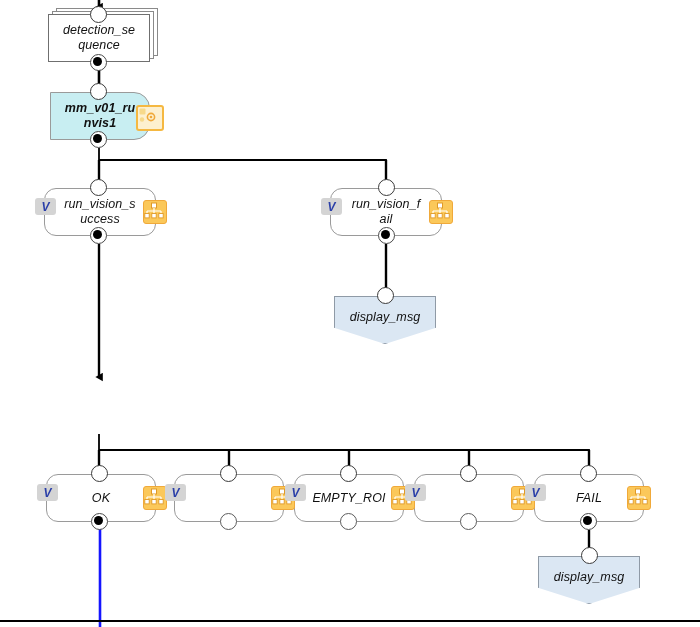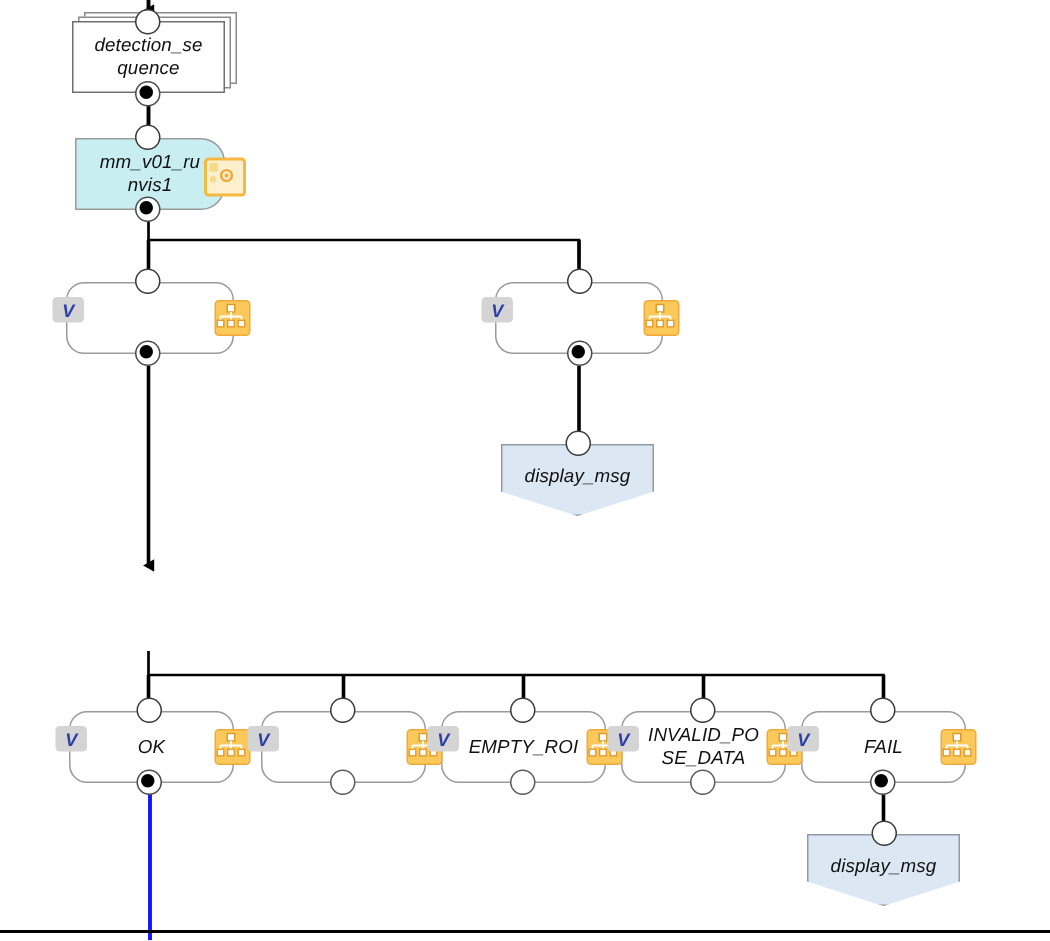--- a/index.html
+++ b/index.html
@@ -208,56 +208,60 @@
     <div class="layer l2" style="width:102px; height:48px;"></div>
     <div class="layer l1" style="width:102px; height:48px;"></div>
     <div class="stack-text" style="width:102px; height:48px;">
       <span class="node-label">detection_se
 quence</span>
     </div>
     <div class="port port-in" style="left:42px; top:-2px;"></div>
     <div class="port port-out-filled" style="left:42px; top:46px;"></div>
   </div>
 
-  <div class="node cyan-node" style="left:50px; top:92px; width:100px; height:48px;">
+  <div class="node cyan-node" style="left:50px; top:92px; width:100px; height:48px;font-weight:bold;">
     <div class="body"></div>
     <span class="node-label">mm_v01_ru
 nvis1</span>
     <div class="port port-in" style="left:40px; top:-9px;"></div>
     <div class="port port-out-filled" style="left:40px; top:39px;"></div>
     <div class="gear-icon" style="left:86px; top:13px;">
       <svg width="20" height="18" viewBox="0 0 20 18">
         <rect x="1.5" y="1.5" width="6" height="6" rx="1" fill="#f7d98a"></rect>
         <circle cx="13" cy="10" r="3.6" fill="none" stroke="#f0a93a" stroke-width="1.6"></circle>
         <circle cx="13" cy="10" r="1.3" fill="#f0a93a"></circle>
         <circle cx="4" cy="12.5" r="2.2" fill="#f7d98a"></circle>
       </svg>
     </div>
   </div>
 
   <div class="node rounded-node" style="left:44px; top:188px; width:112px; height:48px;">
     <div class="body"></div>
+    <span class="node-label">run_vision_s
+uccess</span>
     <div class="port port-in" style="left:46px; top:-9px;"></div>
     <div class="port port-out-filled" style="left:46px; top:39px;"></div>
     <div class="v-badge" style="left:-9px; top:10px;">
       <span>V</span>
     </div>
     <div class="tree-icon" style="left:99px; top:12px;">
       <svg width="20" height="20" viewBox="0 0 20 20">
         <rect x="7.5" y="2" width="5" height="5" fill="#ffffff" stroke="#e09a28" stroke-width="1"></rect>
         <path d="M10,7 L10,10 M3,10 L17,10 M3,10 L3,12.5 M10,10 L10,12.5 M17,10 L17,12.5" stroke="#ffffff" stroke-width="1.2" fill="none"></path>
         <rect x="0.8" y="12.5" width="4.4" height="4.4" fill="#ffffff" stroke="#e09a28" stroke-width="0.9"></rect>
         <rect x="7.8" y="12.5" width="4.4" height="4.4" fill="#ffffff" stroke="#e09a28" stroke-width="0.9"></rect>
         <rect x="14.8" y="12.5" width="4.4" height="4.4" fill="#ffffff" stroke="#e09a28" stroke-width="0.9"></rect>
       </svg>
     </div>
   </div>
 
   <div class="node rounded-node" style="left:330px; top:188px; width:112px; height:48px;">
     <div class="body"></div>
+    <span class="node-label">run_vision_f
+ail</span>
     <div class="port port-in" style="left:48px; top:-9px;"></div>
     <div class="port port-out-filled" style="left:48px; top:39px;"></div>
     <div class="v-badge" style="left:-9px; top:10px;">
       <span>V</span>
     </div>
     <div class="tree-icon" style="left:99px; top:12px;">
       <svg width="20" height="20" viewBox="0 0 20 20">
         <rect x="7.5" y="2" width="5" height="5" fill="#ffffff" stroke="#e09a28" stroke-width="1"></rect>
         <path d="M10,7 L10,10 M3,10 L17,10 M3,10 L3,12.5 M10,10 L10,12.5 M17,10 L17,12.5" stroke="#ffffff" stroke-width="1.2" fill="none"></path>
         <rect x="0.8" y="12.5" width="4.4" height="4.4" fill="#ffffff" stroke="#e09a28" stroke-width="0.9"></rect>
@@ -325,22 +329,20 @@
         <path d="M10,7 L10,10 M3,10 L17,10 M3,10 L3,12.5 M10,10 L10,12.5 M17,10 L17,12.5" stroke="#ffffff" stroke-width="1.2" fill="none"></path>
         <rect x="0.8" y="12.5" width="4.4" height="4.4" fill="#ffffff" stroke="#e09a28" stroke-width="0.9"></rect>
         <rect x="7.8" y="12.5" width="4.4" height="4.4" fill="#ffffff" stroke="#e09a28" stroke-width="0.9"></rect>
         <rect x="14.8" y="12.5" width="4.4" height="4.4" fill="#ffffff" stroke="#e09a28" stroke-width="0.9"></rect>
       </svg>
     </div>
   </div>
 
   <div class="node rounded-node" style="left:414px; top:474px; width:110px; height:48px;">
     <div class="body"></div>
-    <span class="node-label">INVALID_PO
-SE_DATA</span>
     <div class="port port-in" style="left:46px; top:-9px;"></div>
     <div class="port port-out-open" style="left:46px; top:39px;"></div>
     <div class="v-badge" style="left:-9px; top:10px;">
       <span>V</span>
     </div>
     <div class="tree-icon" style="left:97px; top:12px;">
       <svg width="20" height="20" viewBox="0 0 20 20">
         <rect x="7.5" y="2" width="5" height="5" fill="#ffffff" stroke="#e09a28" stroke-width="1"></rect>
         <path d="M10,7 L10,10 M3,10 L17,10 M3,10 L3,12.5 M10,10 L10,12.5 M17,10 L17,12.5" stroke="#ffffff" stroke-width="1.2" fill="none"></path>
         <rect x="0.8" y="12.5" width="4.4" height="4.4" fill="#ffffff" stroke="#e09a28" stroke-width="0.9"></rect>

